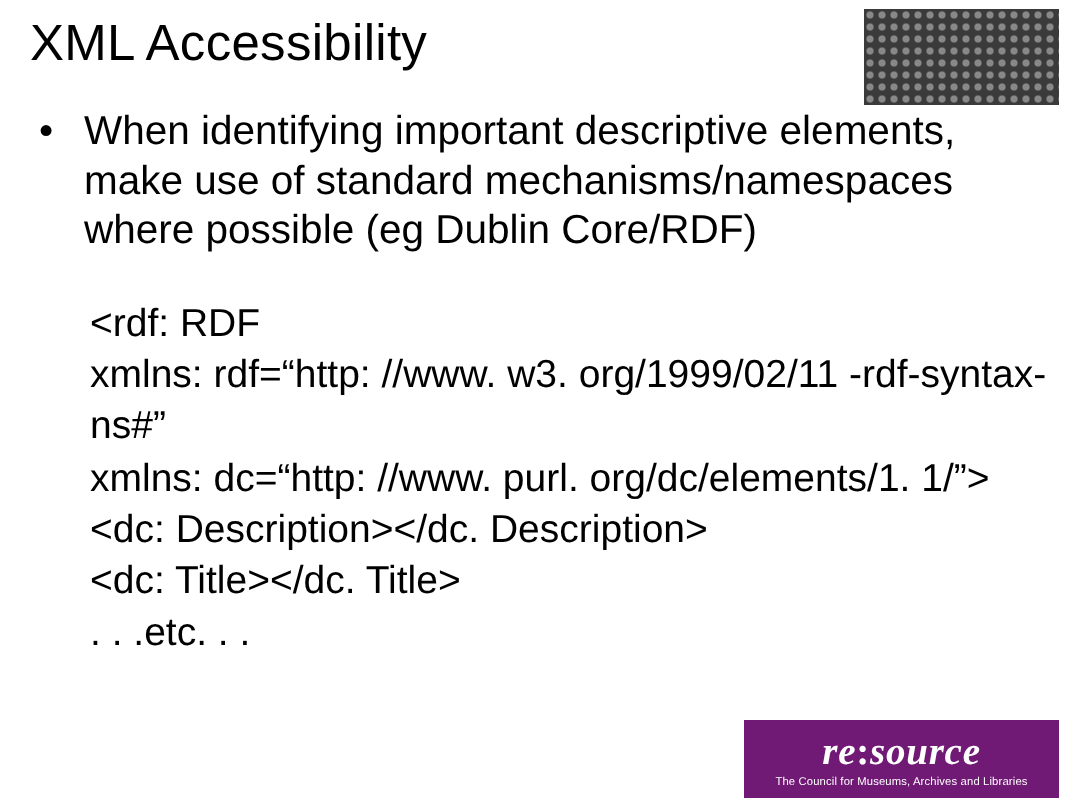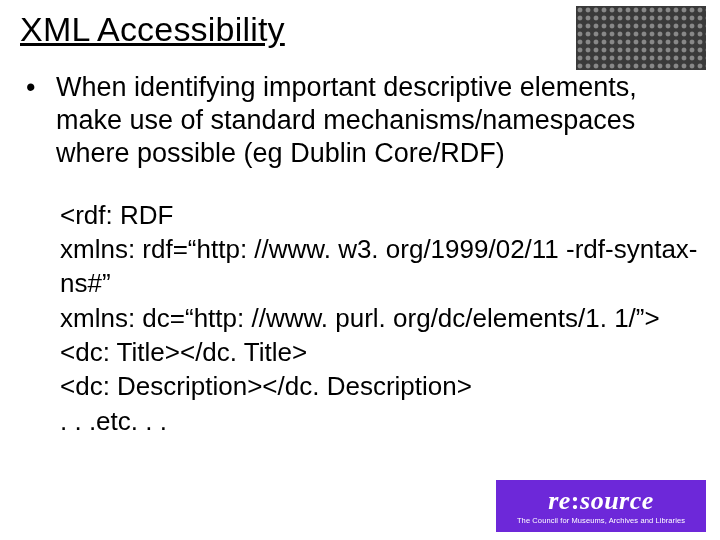--- a/index.html
+++ b/index.html
@@ -1,33 +1,33 @@
 <!DOCTYPE html>
 <html><head>
 <meta charset="utf-8">
 <style>
   * { box-sizing: border-box; margin: 0; padding: 0; }
   html, body { width: 720px; height: 540px; background: #fff; font-family: Arial, Helvetica, sans-serif; color: #000; }
   .slide { position: relative; width: 720px; height: 540px; padding: 10px 20px 20px 20px; }
-  .title { font-size: 34px; font-weight: 400; margin-bottom: 22px; letter-spacing: 0.2px; text-decoration: underline; }
+  .title { font-size: 34px; font-weight: 400; margin-bottom: 22px; letter-spacing: 0.2px; }
   .bullet-row { display: flex; align-items: flex-start; font-size: 27px; line-height: 1.22; }
   .bullet { width: 36px; flex: 0 0 36px; text-align: left; padding-left: 6px; }
   .bullet-text { flex: 1; }
   .code-block { margin-top: 28px; margin-left: 40px; font-size: 26px; line-height: 1.32; }
   .code-line { white-space: pre-wrap; }
   .texture {
     position: absolute; top: 6px; right: 14px; width: 130px; height: 64px;
     background:
       radial-gradient(circle at 4px 4px, #888 2px, #555 2.5px, transparent 3px) 0 0/8px 8px,
       #3a3a3a;
   }
   .footer-logo {
     position: absolute; right: 14px; bottom: 8px;
     width: 210px; height: 52px;
-    background: #6d28d9; color: #fff;
+    background: #701a75; color: #fff;
     display: flex; flex-direction: column; align-items: center; justify-content: center;
     padding: 2px 6px;
   }
   .footer-logo .brand { font-family: Georgia, 'Times New Roman', serif; font-style: italic; font-weight: 700; font-size: 26px; line-height: 1; letter-spacing: 0.5px; }
   .footer-logo .brand .colon { font-style: normal; }
   .footer-logo .sub { font-size: 7.5px; letter-spacing: 0.1px; margin-top: 2px; font-style: normal; font-weight: 400; text-align: left; }
 </style>
 </head>
 <body>
 
@@ -38,22 +38,22 @@
 
   <div class="bullet-row">
     <div class="bullet">•</div>
     <div class="bullet-text">When identifying important descriptive elements, make use of standard mechanisms/namespaces where possible (eg Dublin Core/RDF)</div>
   </div>
 
   <div class="code-block">
     <div class="code-line">&lt;rdf: RDF</div>
     <div class="code-line">xmlns: rdf=“http: //www. w3. org/1999/02/11 -rdf-syntax-ns#”</div>
     <div class="code-line">xmlns: dc=“http: //www. purl. org/dc/elements/1. 1/”&gt;</div>
+    <div class="code-line">&lt;dc: Description&gt;&lt;/dc. Description&gt;</div>
     <div class="code-line">&lt;dc: Title&gt;&lt;/dc. Title&gt;</div>
-    <div class="code-line">&lt;dc: Description&gt;&lt;/dc. Description&gt;</div>
     <div class="code-line">. . .etc. . .</div>
   </div>
 
   <div class="footer-logo">
     <div class="brand"><span>re</span><span class="colon">:</span><span>source</span></div>
     <div class="sub">The Council for Museums, Archives and Libraries</div>
   </div>
 </div>
 
 </body></html>

